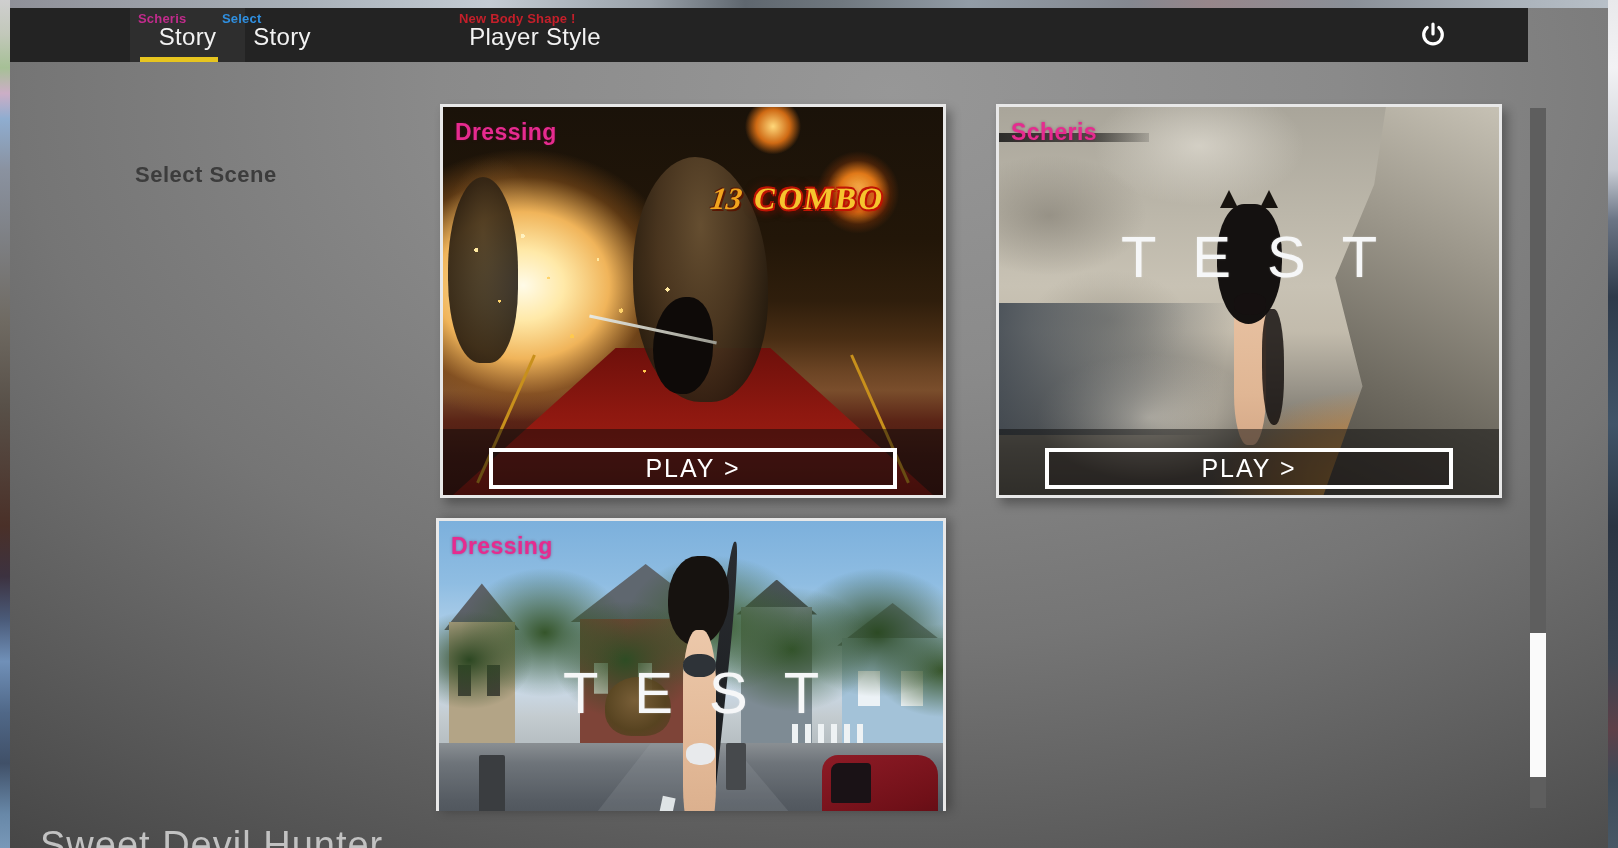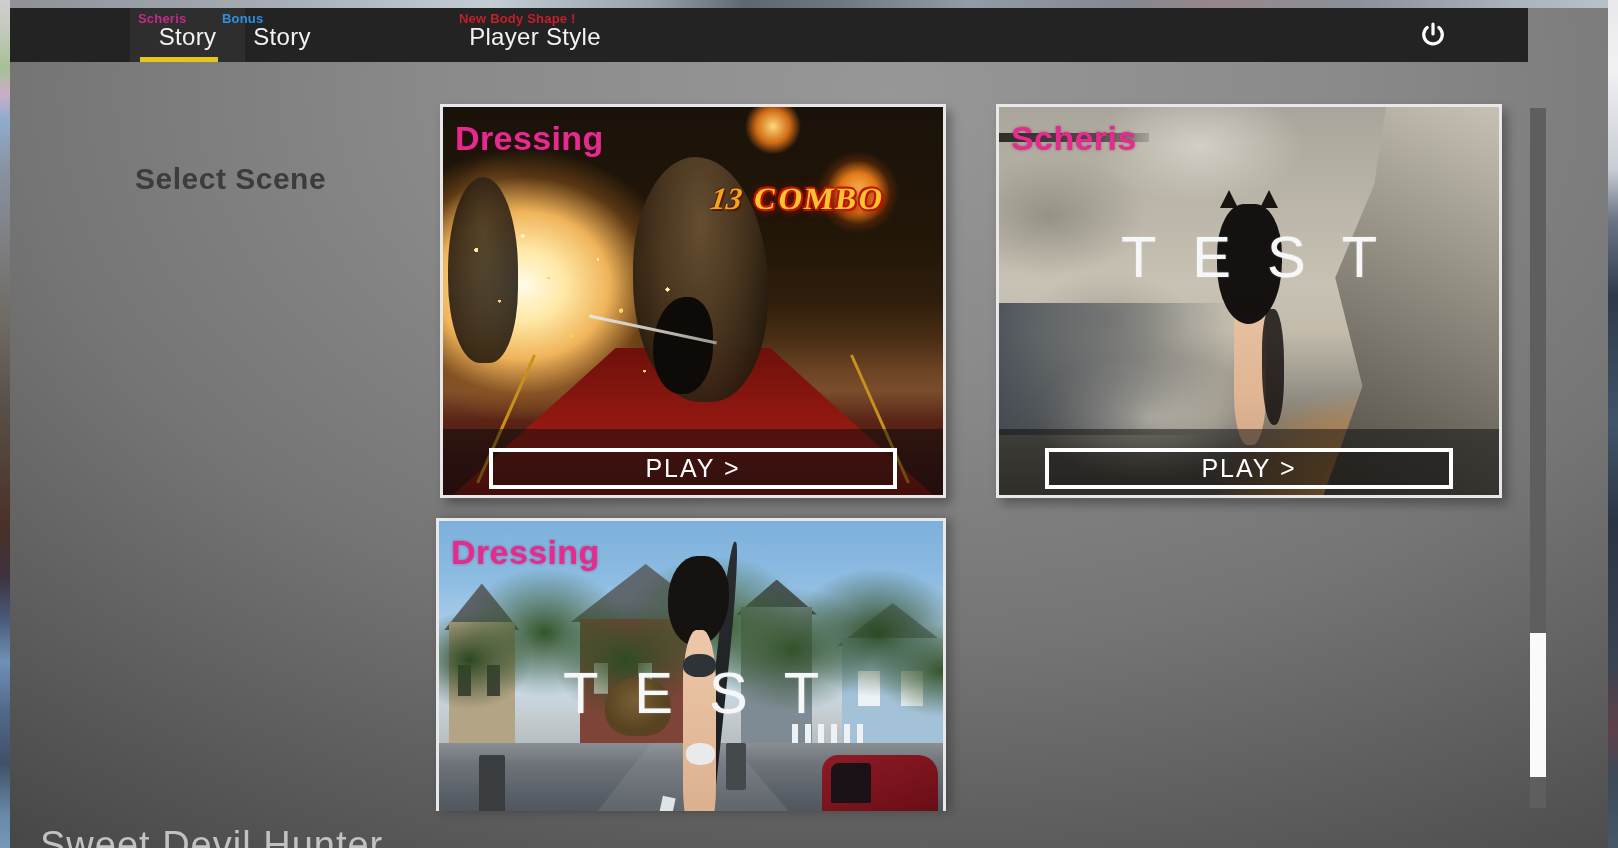--- a/index.html
+++ b/index.html
@@ -29,33 +29,33 @@
   .tab-3{left:320px;width:130px;}
   .tab-4{left:440px;width:170px;}
   .tab-5{left:605px;width:150px;}
   .sub-scheris{left:8px;color:#c22b8c;}
   .sub-haqua{left:10px;color:#2f8fe0;}
   .sub-newbody{left:9px;color:#c41f2a;font-weight:400;}
   .active-underline{position:absolute;left:130px;top:49px;width:78px;height:5px;background:#e7c51f;}
   .power-button{position:absolute;left:1395px;top:0;width:56px;height:54px;cursor:pointer;
     display:flex;align-items:center;justify-content:center;}
   
-  .scene-heading{position:absolute;left:125px;top:154px;font-size:30px;font-weight:600;
+  .scene-heading{position:absolute;left:125px;top:154px;font-size:22px;font-weight:600;
     color:#3c3c3c;letter-spacing:.5px;}
   .footer-title{position:absolute;left:30px;top:816px;font-size:38px;font-weight:400;
     color:#c2c2c2;letter-spacing:1px;}
   
   .scene-card{position:absolute;border:3px solid #e8e8e8;box-shadow:5px 6px 10px rgba(0,0,0,.32);
     overflow:hidden;cursor:pointer;}
   .card-1{left:430px;top:96px;width:500px;height:388px;}
   .card-2{left:986px;top:96px;width:500px;height:388px;}
   .card-3{left:426px;top:510px;width:504px;height:290px;border-bottom:none;box-shadow:5px 0 10px rgba(0,0,0,.28);}
   .scene{position:absolute;left:0;top:0;width:100%;}
   .scene-full{height:100%;}
-  .card-title{position:absolute;left:12px;top:12px;z-index:6;font-size:34px;font-weight:700;
+  .card-title{position:absolute;left:12px;top:12px;z-index:6;font-size:23px;font-weight:700;
     color:#e62b8f;letter-spacing:.4px;text-shadow:0 0 3px rgba(110,0,60,.45);}
   .newdress-bar{position:absolute;left:0;top:26px;width:150px;height:9px;z-index:5;
     background:linear-gradient(90deg,rgba(8,8,8,.78),rgba(8,8,8,.55) 68%,rgba(8,8,8,.15));}
   .card-bottom-band{position:absolute;left:0;right:0;bottom:0;height:66px;z-index:6;
     background:rgba(10,10,10,.5);}
   .play-button{position:absolute;left:50%;transform:translateX(-50%);bottom:6px;z-index:7;
     width:400px;height:33px;border:4px solid #ffffff;background:rgba(22,18,16,.35);
     color:#ffffff;font-size:25px;letter-spacing:2px;text-align:center;line-height:33px;cursor:pointer;}
   .test-text{position:absolute;left:0;right:0;text-align:center;z-index:5;color:#f6f7f8;
     font-size:58px;font-weight:400;letter-spacing:36px;padding-left:36px;
@@ -203,21 +203,21 @@
 <div class="edge-top"></div>
 
 <div class="app-window">
 
   <div class="nav-bar">
     <div class="nav-tab tab-1">
       <span class="tab-sublabel sub-scheris">Scheris</span>
       <span class="tab-label">Story</span>
     </div>
     <div class="nav-tab tab-2">
-      <span class="tab-sublabel sub-haqua">Bonus</span>
+      <span class="tab-sublabel sub-haqua">Select</span>
       <span class="tab-label">Story</span>
     </div>
     <div class="nav-tab tab-4">
       <span class="tab-sublabel sub-newbody">New Body Shape !</span>
       <span class="tab-label">Player Style</span>
     </div>
     <div class="active-underline"></div>
     <div class="power-button">
       <svg width="26" height="26" viewBox="0 0 26 26">
         <path d="M13 2 L13 12" stroke="#ffffff" stroke-width="3.2" stroke-linecap="round" fill="none"></path>

